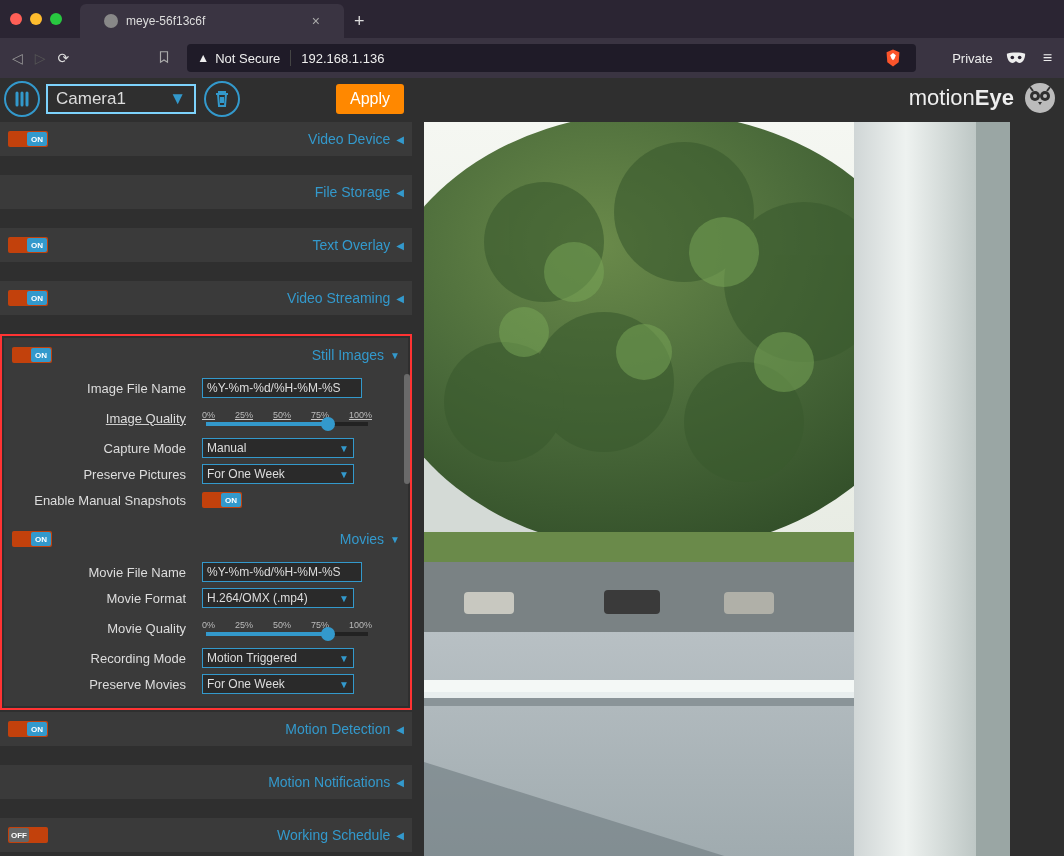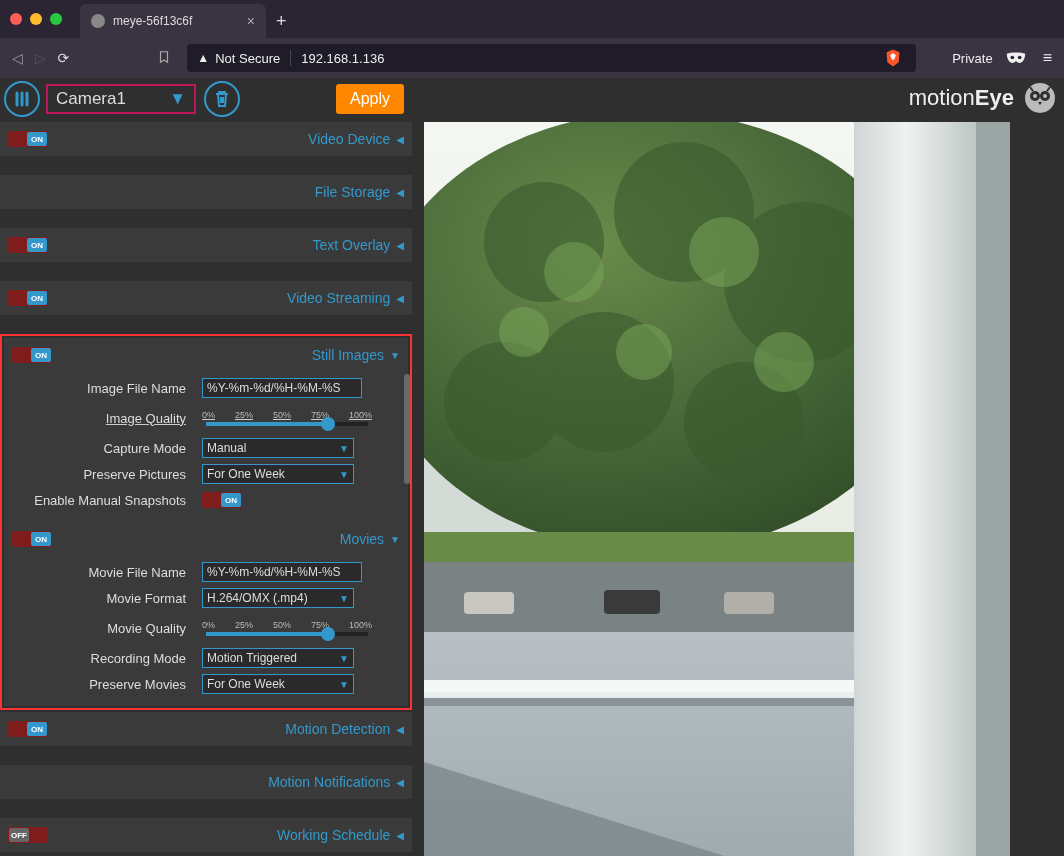--- a/index.html
+++ b/index.html
@@ -4,21 +4,21 @@
 <style>
   * { box-sizing: border-box; margin: 0; padding: 0; font-family: Arial, Helvetica, sans-serif; }
   body { width: 1064px; height: 856px; background: #3a3442; overflow: hidden; color: #ccc; font-size: 13px; }
 
   
   .chrome { height: 78px; background: #2b2533; display: flex; flex-direction: column; }
   .tab-strip { height: 38px; display: flex; align-items: center; padding-left: 10px; }
   .traffic-lights { display: flex; gap: 8px; margin-right: 18px; }
   .tlight { width: 12px; height: 12px; border-radius: 50%; }
   .tl-red { background: #ff5f57; } .tl-yellow { background: #febc2e; } .tl-green { background: #28c840; }
-  .tab { height: 34px; background: #3a3442; border-radius: 6px 6px 0 0; display: flex; align-items: center; padding: 0 11px; gap: 8px; margin-top: 4px; width: 186px; }
+  .tab { height: 34px; background: #3a3442; border-radius: 6px 6px 0 0; display: flex; align-items: center; padding: 0 24px; gap: 8px; margin-top: 4px; width: 264px; }
   .tab-favicon { width: 14px; height: 14px; border-radius: 50%; background: #888; }
   .tab-title { color: #ddd; font-size: 12px; flex: 1; white-space: nowrap; overflow: hidden; }
   .tab-close { color: #aaa; font-size: 14px; }
   .tab-new { color: #ddd; font-size: 18px; margin-left: 10px; margin-top: 4px; }
   .addr-bar { height: 40px; background: #3a3442; display: flex; align-items: center; padding: 0 12px; gap: 12px; }
   .nav-btn { color: #999; font-size: 14px; }
   .nav-btn.disabled { color: #555; }
   .reload { color: #ddd; font-size: 14px; }
   .bookmark-icon { color: #999; font-size: 14px; margin: 0 4px; }
   .url-box { flex: 1; height: 28px; background: #1f1b28; border-radius: 4px; display: flex; align-items: center; padding: 0 10px; gap: 10px; color: #eee; font-size: 13px; }
@@ -30,35 +30,35 @@
   .mask-icon { color: #eee; width: 22px; }
   .hamburger { color: #eee; font-size: 16px; margin-left: 4px; }
 
   
   .app { position: relative; height: 778px; background: #2f2f2f; display: flex; }
 
   
   .left-panel { width: 412px; background: #2f2f2f; display: flex; flex-direction: column; font-size: 13px; position: relative; }
   .header-row { position: absolute; top: 0; left: 0; right: 0; height: 42px; background: #2f2f2f; display: flex; align-items: center; padding: 0 8px 0 4px; z-index: 5; }
   .icon-circle { width: 36px; height: 36px; border: 2px solid #3399cc; border-radius: 50%; display: flex; align-items: center; justify-content: center; margin-right: 6px; }
-  .camera-select { flex: 0 0 150px; height: 30px; border: 2px solid #be185d; background: transparent; color: #ddd; font-size: 17px; display: flex; align-items: center; justify-content: space-between; padding: 0 8px; margin-right: 8px; }
+  .camera-select { flex: 0 0 150px; height: 30px; border: 2px solid #7dd3fc; background: transparent; color: #ddd; font-size: 17px; display: flex; align-items: center; justify-content: space-between; padding: 0 8px; margin-right: 8px; }
   .chev-down { color: #3399cc; }
   .apply-btn { background: #ff8800; color: #fff; border: none; border-radius: 3px; height: 30px; padding: 0 14px; font-size: 16px; margin-left: auto; }
 
   .brand { position: absolute; top: 4px; right: 8px; display: flex; align-items: center; gap: 10px; color: #eee; font-size: 22px; font-weight: 300; z-index: 5; }
   .brand b { font-weight: 600; }
   .owl { width: 32px; height: 32px; }
 
   
   .sections { margin-top: 44px; overflow: hidden; }
   .sect { background: #3a3a3a; margin-bottom: 3px; }
   .sect-head { height: 34px; display: flex; align-items: center; padding: 0 8px; }
   .sect-title { margin-left: auto; color: #3399cc; font-size: 14px; display: flex; align-items: center; gap: 6px; }
   .caret { font-size: 10px; }
-  .toggle { width: 40px; height: 16px; background: #7f1d1d; border-radius: 2px; display: flex; align-items: center; position: relative; }
+  .toggle { width: 40px; height: 16px; background: #c2410c; border-radius: 2px; display: flex; align-items: center; position: relative; }
   .toggle .knob { width: 20px; height: 14px; border-radius: 2px; display: flex; align-items: center; justify-content: center; font-size: 8px; font-weight: bold; color: #fff; position: absolute; }
   .toggle.on .knob { right: 1px; background: #3399cc; }
   .toggle.off .knob { left: 1px; background: #666; }
   .hl { border: 2px solid #ff3333; }
   .hl .sect { margin-bottom: 0; }
   .hl-inner { padding: 2px 2px; }
 
   .sect-body { background: #3a3a3a; padding: 4px 8px 8px 8px; }
   .row { display: flex; align-items: center; height: 24px; margin-bottom: 2px; }
   .row .lbl { width: 190px; text-align: right; padding-right: 16px; color: #ddd; font-size: 13px; }

